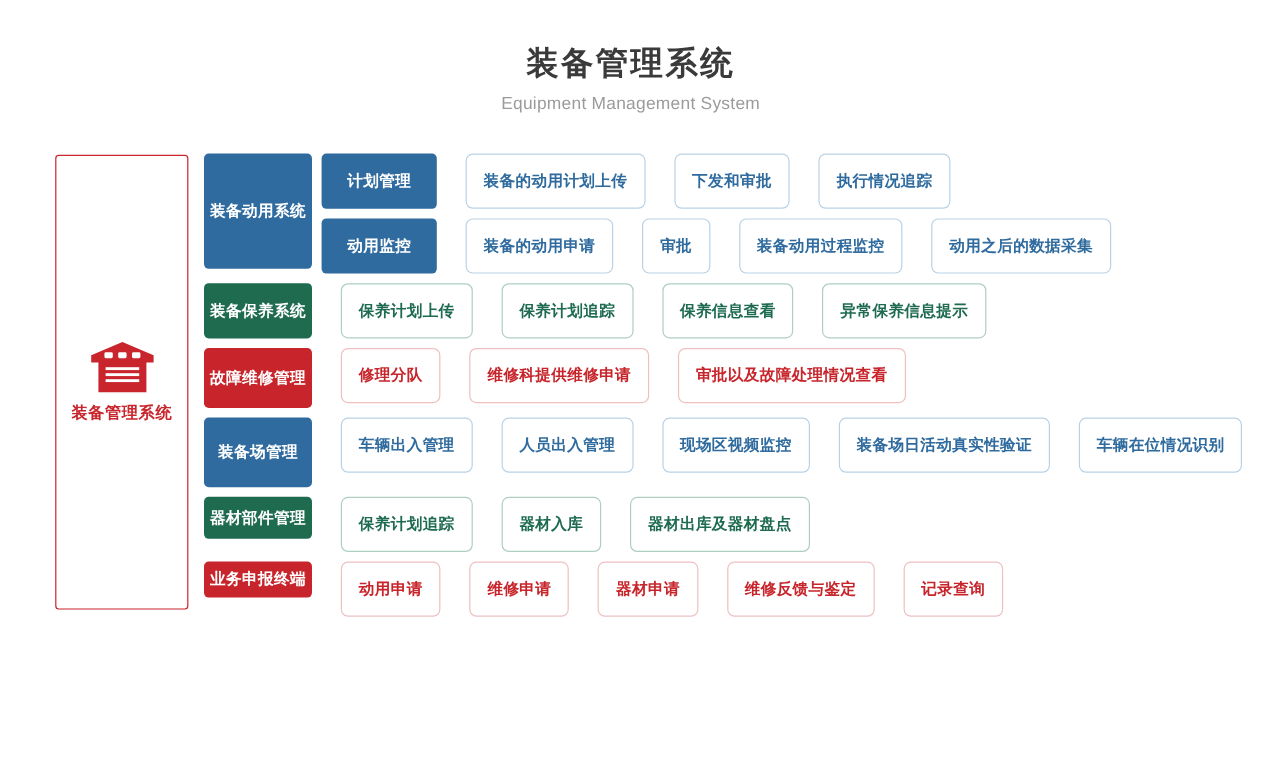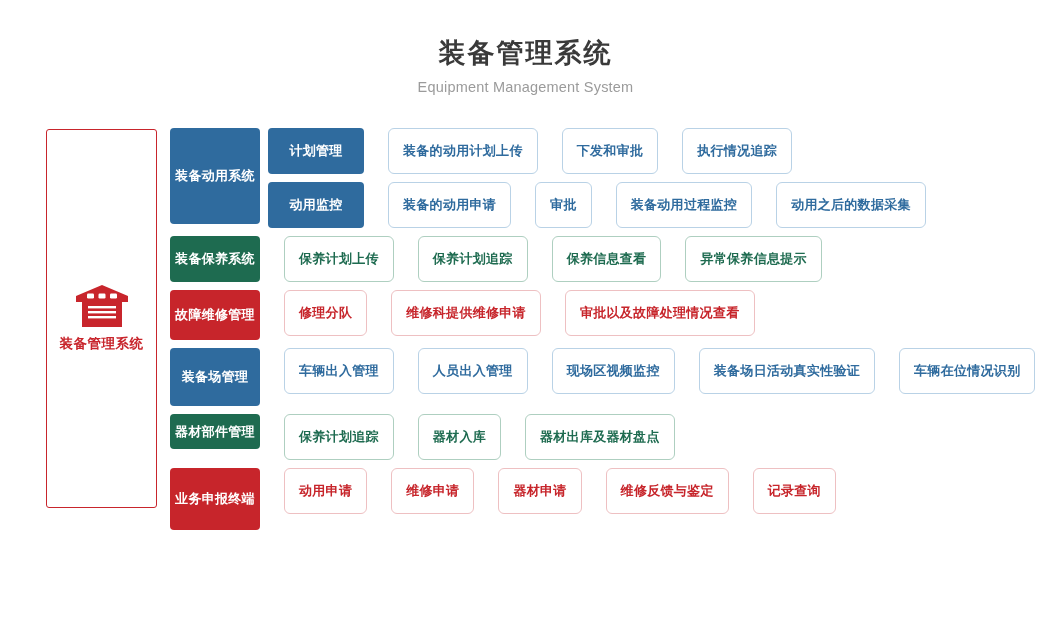--- a/index.html
+++ b/index.html
@@ -148,21 +148,21 @@
         <div class="card blue">装备场日活动真实性验证</div>
         <div class="card blue">车辆在位情况识别</div>
       </div>
       <div class="row">
         <div class="cat green" style="height: 35px;">器材部件管理</div>
         <div class="card green">保养计划追踪</div>
         <div class="card green">器材入库</div>
         <div class="card green">器材出库及器材盘点</div>
       </div>
       <div class="row">
-        <div class="cat red" style="height: 62px;">业务申报终端</div>
+        <div class="cat red" style="height: 30px;">业务申报终端</div>
         <div class="card red">动用申请</div>
         <div class="card red">维修申请</div>
         <div class="card red">器材申请</div>
         <div class="card red">维修反馈与鉴定</div>
         <div class="card red">记录查询</div>
       </div>
     </div>
 
 </div>
 

